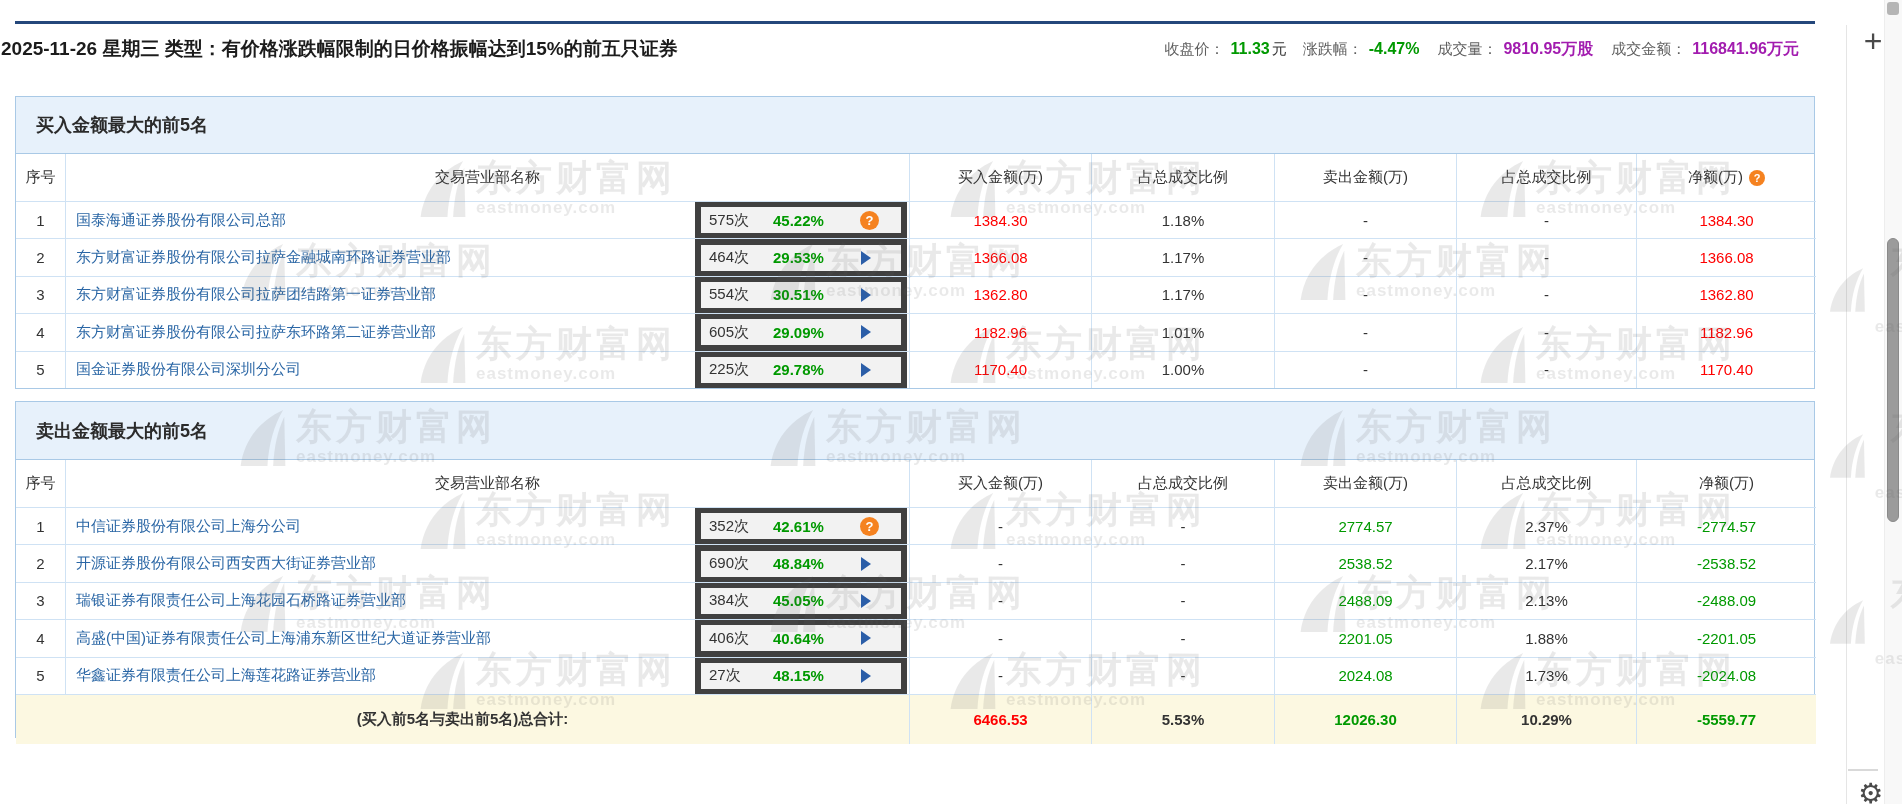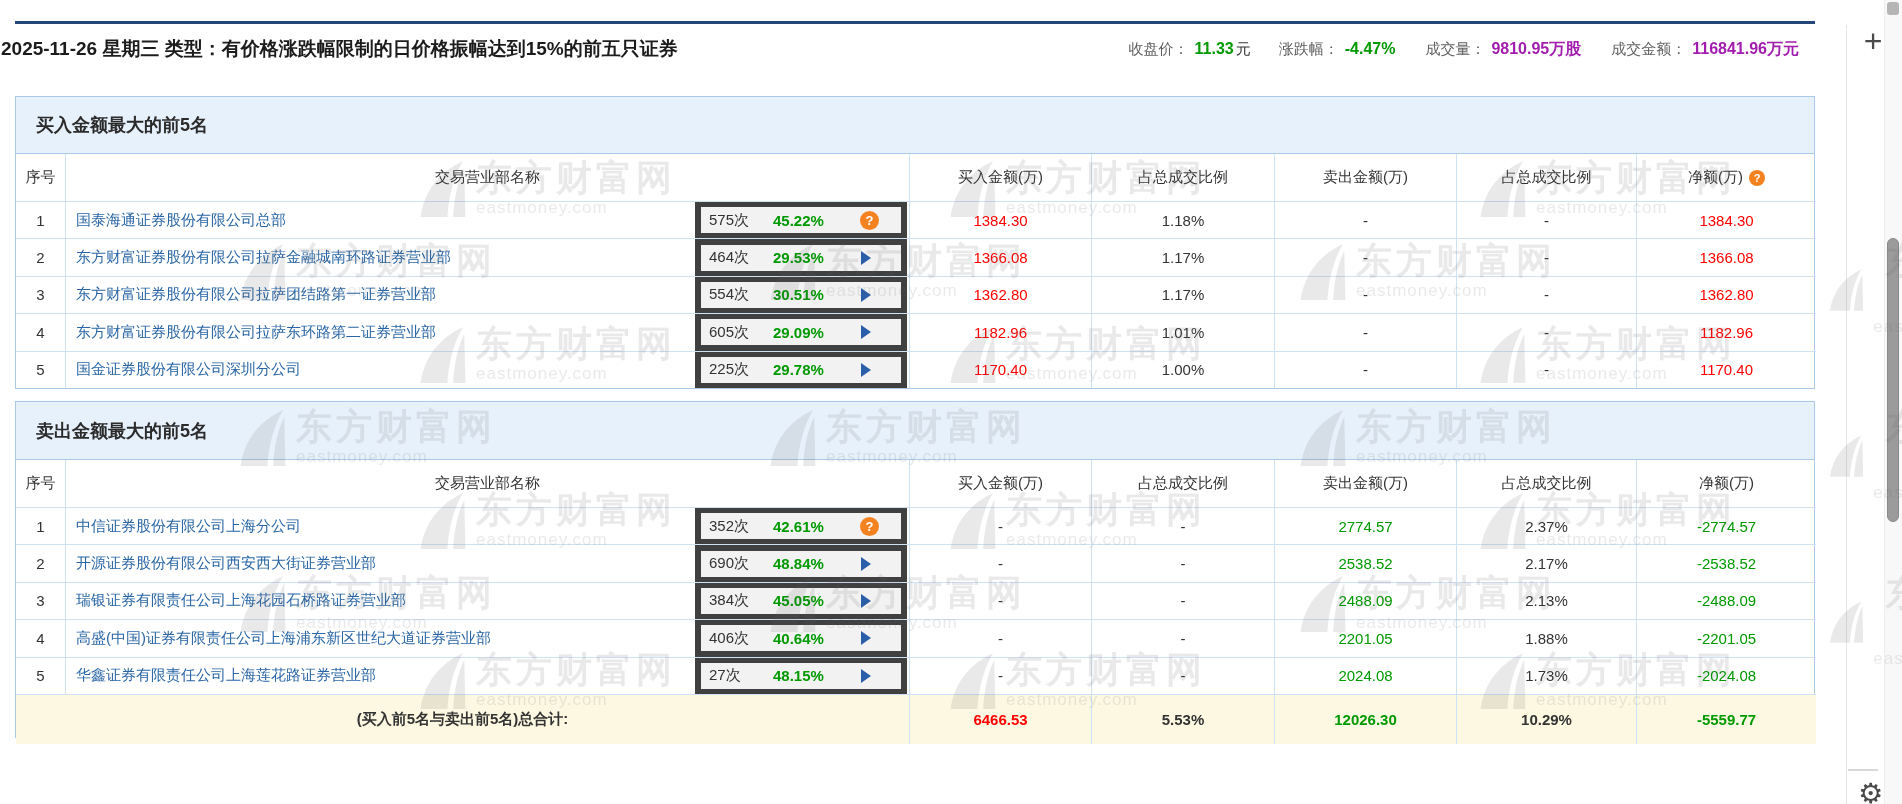--- a/index.html
+++ b/index.html
@@ -8,21 +8,21 @@
     --border-outer:#a9c9e6; --border-inner:#cfe2f4;
   }
   html,body{margin:0;padding:0;}
   body{width:1902px;height:804px;background:#fff;font-family:"Liberation Sans","DejaVu Sans",sans-serif;overflow:hidden;position:relative;}
   .page{position:absolute;left:0;top:0;width:1902px;height:804px;overflow:hidden;}
 
   .top-line{position:absolute;left:15px;top:21px;width:1800px;height:3px;background:var(--navy);}
   .title-bar{position:absolute;left:1px;top:32px;width:1800px;height:34px;display:flex;justify-content:space-between;align-items:center;}
   .page-title{font-size:19px;font-weight:bold;color:#1c1c1c;white-space:nowrap;}
   .stats{display:flex;align-items:center;font-size:15px;color:#5f5f5f;white-space:nowrap;}
-  .stat-label{margin-left:28px;}
+  .stat-label{margin-left:16px;}
   .stat-value{font-weight:bold;color:#a21caf;font-size:16px;margin:0 2px 0 6px;}
   .stat-value.green{color:var(--green);}
   .stat-suffix{color:#333;}
 
   .block{position:absolute;left:15px;width:1800px;border:1px solid var(--border-outer);box-sizing:border-box;background:#fff;}
   #buy-block{top:96px;height:293px;}
   #sell-block{top:401px;height:337px;}
   .band{height:57px;background:var(--band-bg);border-bottom:1px solid var(--border-outer);display:flex;align-items:center;padding-left:20px;font-size:18px;font-weight:bold;color:#2b2b2b;box-sizing:border-box;}
   #sell-block .band{height:58px;}
 
@@ -45,21 +45,21 @@
   .red{color:var(--red);}
   .green{color:var(--green);}
   .plain{color:#333;}
 
   .total-row .cell{height:50px;background:var(--total-bg);font-weight:bold;border-top:1px solid var(--border-inner);}
   .total-label{grid-column:1/3;}
 
   .wm{position:absolute;display:flex;align-items:center;gap:10px;color:#606060;opacity:0.13;pointer-events:none;z-index:40;}
   .wm-fan{width:46px;height:56px;}
   .wm-cn{font-size:36px;font-weight:bold;letter-spacing:4px;line-height:1;text-align:center;}
-  .wm-en{font-size:17px;letter-spacing:1px;margin-top:2px;color:#606060;}
+  .wm-en{font-size:17px;letter-spacing:1px;margin-top:2px;color:#606060;font-weight:bold;}
 
   .rail-divider{position:absolute;left:1846px;top:25px;width:1px;height:779px;background:#e5e5e5;}
   .plus-icon{position:absolute;left:1860px;top:24px;width:26px;height:34px;font-size:32px;font-weight:200;color:#4a4a4a;display:flex;align-items:center;justify-content:center;cursor:pointer;}
   .gear-divider{position:absolute;left:1848px;top:769px;width:30px;height:2px;background:#d9d9d9;}
   .gear-icon{position:absolute;left:1858px;top:780px;font-size:28px;color:#4a4a4a;cursor:pointer;line-height:1;}
   .scroll-track{position:absolute;left:1884px;top:0;width:18px;height:804px;background:#f8f8f8;border-left:1px solid #ededed;box-sizing:border-box;}
   .scroll-top-mark{position:absolute;left:1887px;top:2px;width:12px;height:13px;background:#b5b5b5;border-radius:3px;}
   .scroll-thumb{position:absolute;left:1887px;top:238px;width:12px;height:284px;background:#9b9b9b;border:1px solid #8a8a8a;border-radius:7px;box-sizing:border-box;cursor:pointer;}
 </style>
 </head>

